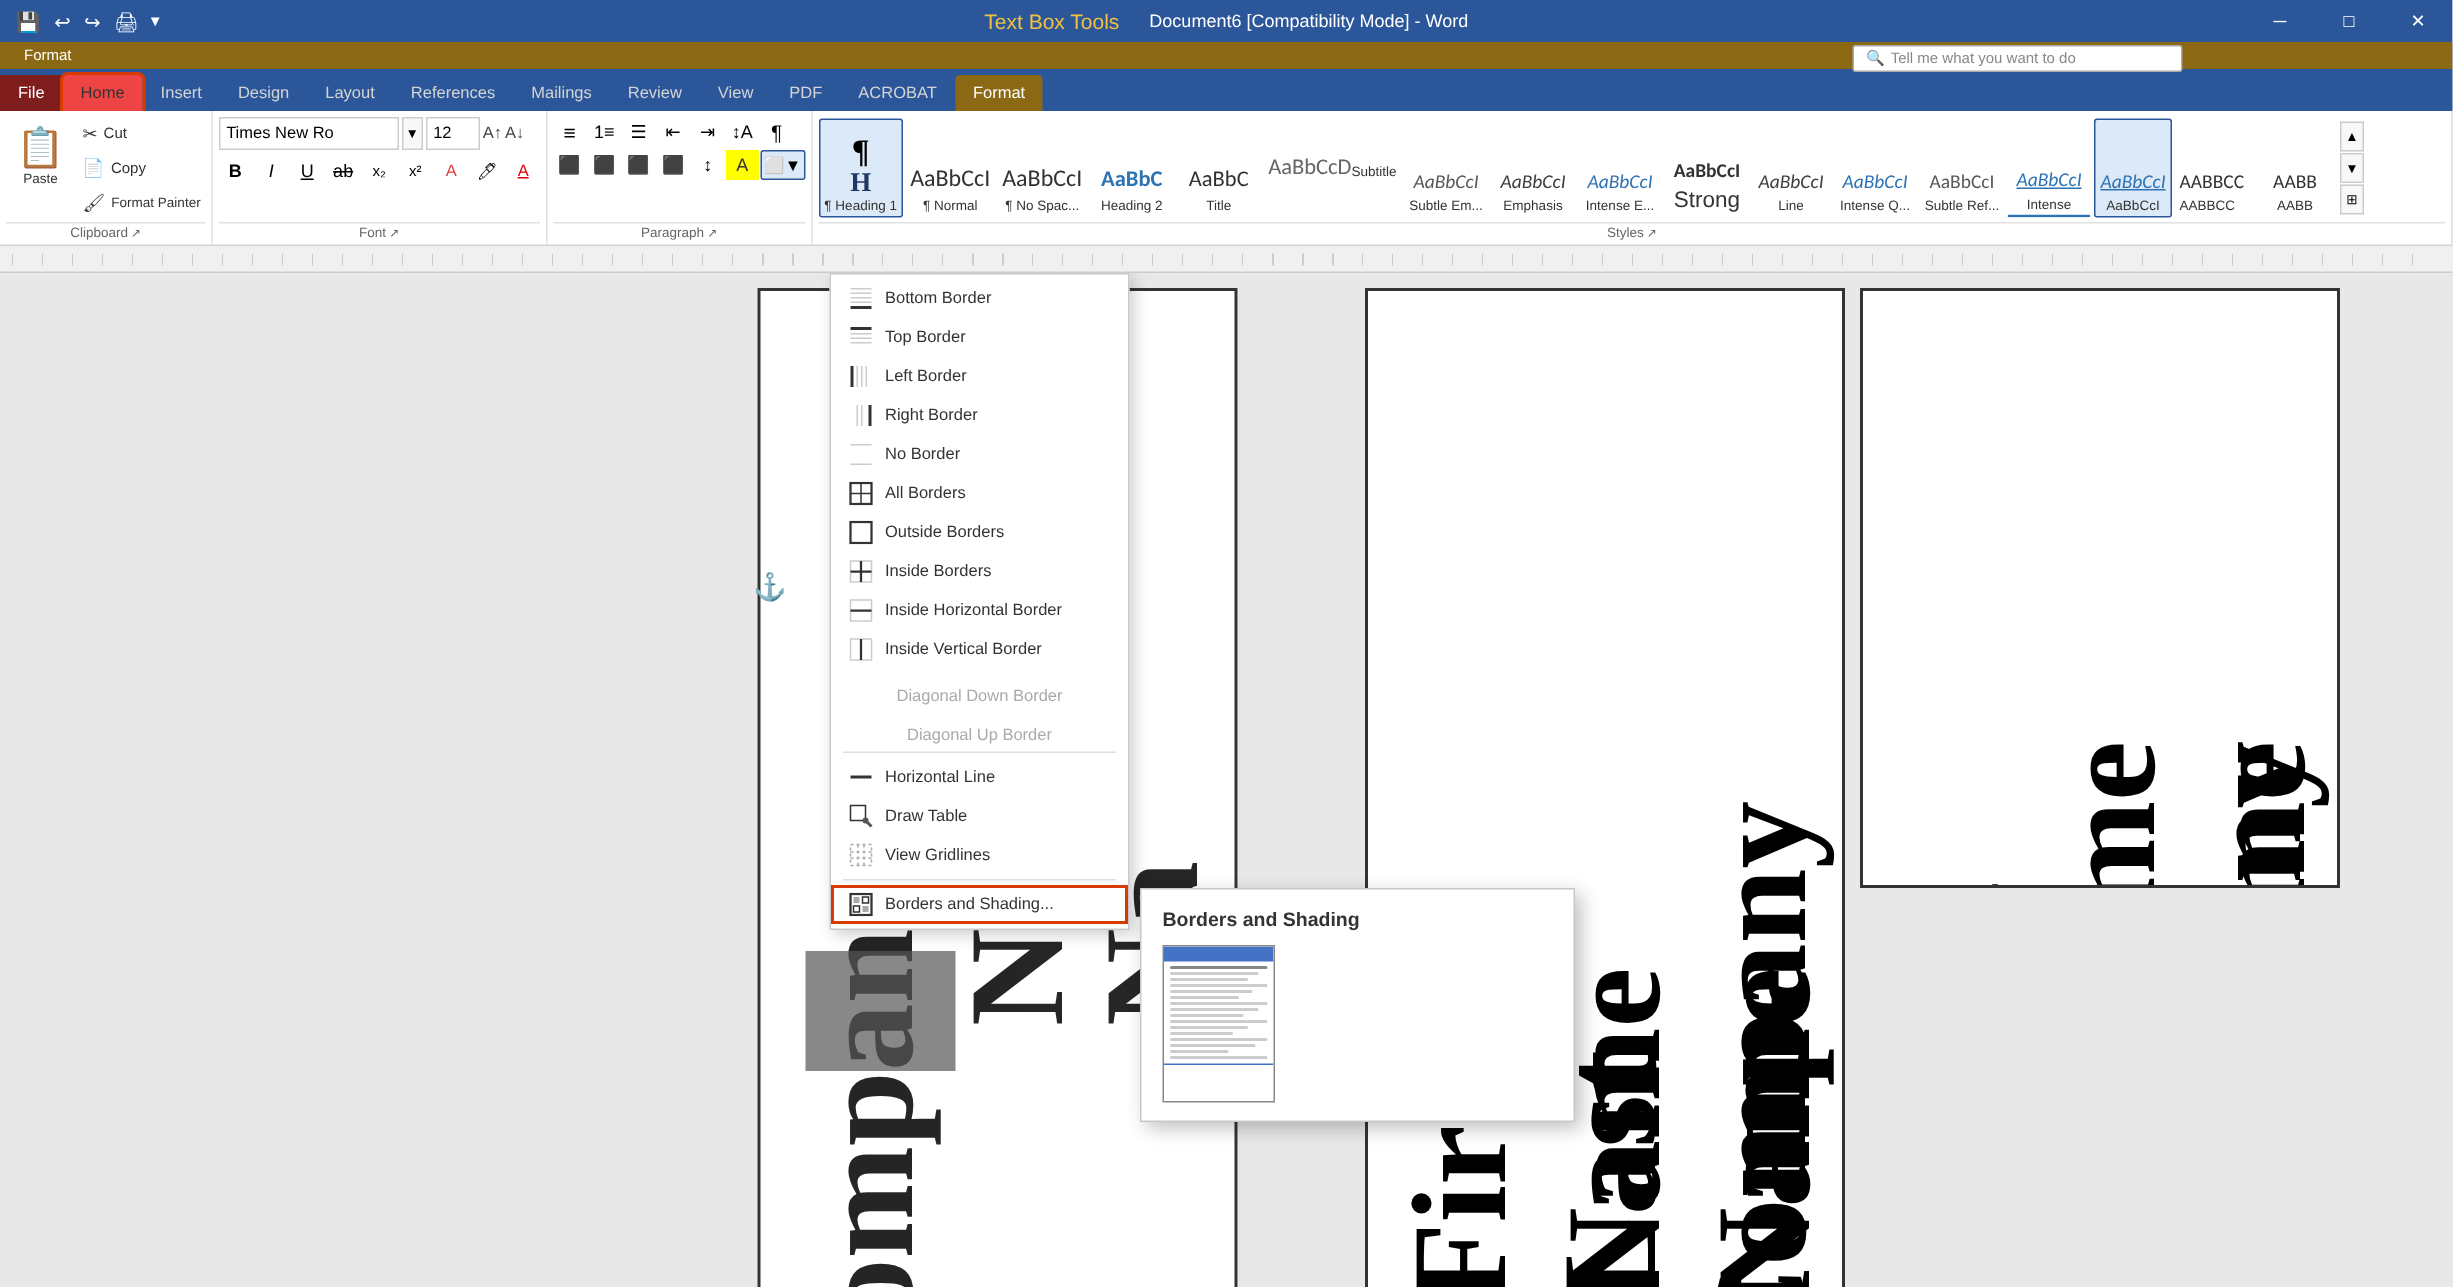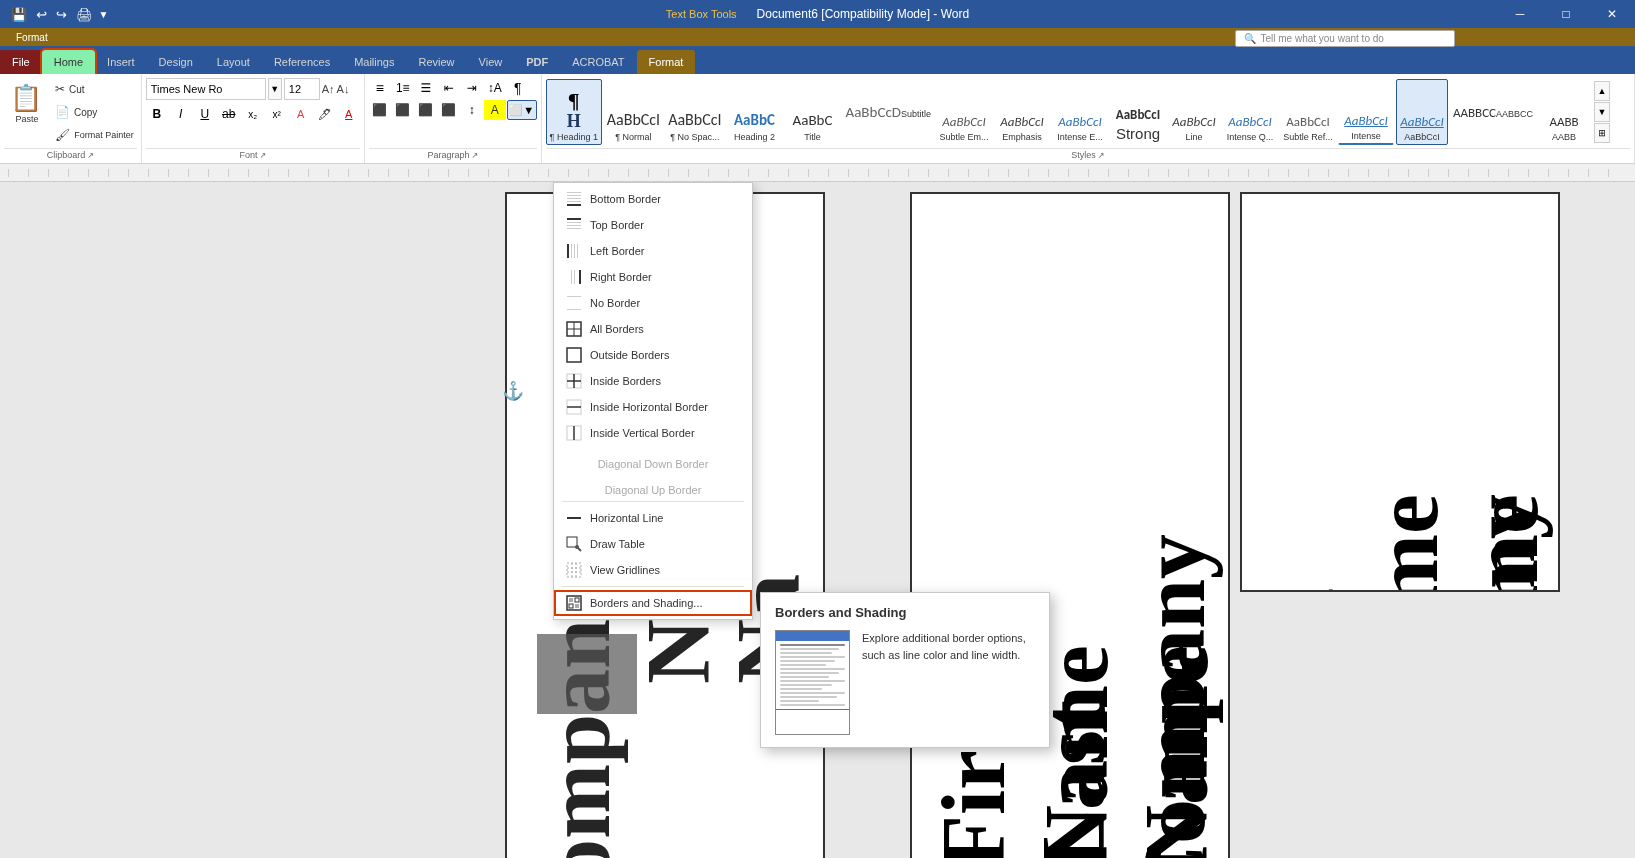--- a/index.html
+++ b/index.html
@@ -42,48 +42,48 @@
 
     <div style="display:flex; align-items:center; gap:3px; padding:0 8px;">
       <span style="color:white; font-size:13px; cursor:pointer; padding:2px 3px;">💾</span>
       <span style="color:white; font-size:13px; cursor:pointer; padding:2px 3px;">↩</span>
       <span style="color:white; font-size:13px; cursor:pointer; padding:2px 3px;">↪</span>
       <span style="color:white; font-size:13px; cursor:pointer; padding:2px 3px;">🖨</span>
       <span style="color:white; font-size:10px; cursor:pointer;">▼</span>
     </div>
 
     <div style="position:absolute; left:50%; transform:translateX(-50%); display:flex; gap:20px; align-items:center;">
-      <span style="color:#f0c040; font-size:11px;">Text Box Tools</span>
+      <span style="color:#f0c040; font-size:14px;">Text Box Tools</span>
       <span style="color:white; font-size:12px;">Document6 [Compatibility Mode] - Word</span>
     </div>
 
     <div style="position:absolute; right:0; display:flex;">
       <div class="win-btn">─</div>
       <div class="win-btn">□</div>
       <div class="win-btn close">✕</div>
     </div>
   </div>
 
   <div style="height:46px; background:#2b579a; display:flex; flex-direction:column;">
 
     <div style="height:18px; background:#8b6914; display:flex; align-items:center;">
       <span style="color:white; font-size:10px; padding:0 16px; height:18px; display:flex; align-items:center; background:#8b6914;">Format</span>
     </div>
 
     <div style="height:28px; background:#2b579a; display:flex; align-items:flex-end;">
       <div class="main-tab" style="background:#7f1d1d; color:white; height:24px;">File</div>
-      <div class="main-tab home-active" style="background:#86efac; color:#333; height:24px; border-radius:3px 3px 0 0; outline:2px solid #d83b01; outline-offset:0;">Home</div>
+      <div class="main-tab home-active" style="background:#ef4444; color:#333; height:24px; border-radius:3px 3px 0 0; outline:2px solid #d83b01; outline-offset:0;">Home</div>
       <div class="main-tab" style="color:#d4d4d4; height:24px;">Insert</div>
       <div class="main-tab" style="color:#d4d4d4; height:24px;">Design</div>
       <div class="main-tab" style="color:#d4d4d4; height:24px;">Layout</div>
       <div class="main-tab" style="color:#d4d4d4; height:24px;">References</div>
       <div class="main-tab" style="color:#d4d4d4; height:24px;">Mailings</div>
       <div class="main-tab" style="color:#d4d4d4; height:24px;">Review</div>
       <div class="main-tab" style="color:#d4d4d4; height:24px;">View</div>
-      <div class="main-tab" style="color:#d4d4d4; height:24px;font-weight:bold;">PDF</div>
+      <div class="main-tab" style="color:#d4d4d4; height:24px;">PDF</div>
       <div class="main-tab" style="color:#d4d4d4; height:24px;">ACROBAT</div>
       <div class="main-tab format-tab" style="background:#8b6914; color:white; height:24px; border-radius:3px 3px 0 0;">Format</div>
 
       <div style="position:absolute; right:180px; top:30px; display:flex; align-items:center; background:white; border:1px solid #aaa; border-radius:2px; padding:2px 8px; font-size:11px; color:#888; width:220px; z-index:10;">
         <span style="margin-right:4px; font-size:10px;">🔍</span>
         <span style="font-size:10px; color:#888;">Tell me what you want to do</span>
       </div>
     </div>
   </div>
 
@@ -230,21 +230,21 @@
           <span style="font-size:9px; color:#333; margin-top:4px;">Subtle Ref...</span>
         </div>
         <div style="display:flex; flex-direction:column; align-items:center; justify-content:flex-end; min-width:56px; height:66px; padding:2px; cursor:pointer; border:1px solid transparent; border-radius:2px; border-bottom:2px solid #2e74b5;">
           <span style="font-size:13px; color:#2e74b5; font-family:Calibri, sans-serif; line-height:1; text-decoration:underline; font-style:italic;">AaBbCcI</span>
           <span style="font-size:9px; color:#333; margin-top:4px;">Intense</span>
         </div>
         <div style="display:flex; flex-direction:column; align-items:center; justify-content:flex-end; min-width:52px; height:66px; padding:2px; cursor:pointer; border:1px solid transparent; border-radius:2px; background:#dce9f8; border-color:#2b579a;">
           <span style="font-size:13px; color:#2e74b5; font-family:Calibri, sans-serif; line-height:1; text-decoration:underline; font-style:italic;">AaBbCcI</span>
           <span style="font-size:9px; color:#333; margin-top:4px;">AaBbCcI</span>
         </div>
-        <div style="display:flex; flex-direction:row; align-items:center; justify-content:flex-end; min-width:52px; height:66px; padding:2px; cursor:pointer; border:1px solid transparent; border-radius:2px;">
+        <div style="display:flex; flex-direction:column; justify-content:flex-end; min-width:52px; height:66px; padding:2px; cursor:pointer; border:1px solid transparent; border-radius:2px;">
           <span style="font-size:13px; color:#333; font-family:Calibri, sans-serif; line-height:1; font-variant:small-caps;">AABBCC</span>
           <span style="font-size:9px; color:#333; margin-top:4px;">AABBCC</span>
         </div>
         <div style="display:flex; flex-direction:column; align-items:center; justify-content:flex-end; min-width:52px; height:66px; padding:2px; cursor:pointer; border:1px solid transparent; border-radius:2px;">
           <span style="font-size:13px; color:#333; font-family:Calibri, sans-serif; line-height:1; font-variant:small-caps;">AABB</span>
           <span style="font-size:9px; color:#333; margin-top:4px;">AABB</span>
         </div>
 
         <div style="display:flex; flex-direction:column; margin-left:2px; gap:1px;">
           <span style="width:16px; height:20px; display:flex; align-items:center; justify-content:center; cursor:pointer; border:1px solid #ccc; font-size:9px; background:#f8f8f8;">▲</span>
@@ -442,19 +442,18 @@
             <div style="height:2px; background:#ccc; border-radius:1px;"></div>
             <div style="height:2px; background:#ccc; border-radius:1px; width:80%;"></div>
             <div style="height:2px; background:#ccc; border-radius:1px; width:65%;"></div>
             <div style="height:2px; background:#ccc; border-radius:1px;"></div>
             <div style="height:2px; background:#ccc; border-radius:1px; width:88%;"></div>
             <div style="height:2px; background:#ccc; border-radius:1px; width:60%;"></div>
             <div style="height:2px; background:#ccc; border-radius:1px;"></div>
           </div>
           <div style="height:7px; border-top:1px solid #4472c4; margin-top:auto;"></div>
         </div>
-        <div style="font-size:11px; color:#333; line-height:1.5; flex:1;">Explore additional border options, such as line color and line width.</div>
       </div>
     </div>
 
   </div>
 
 </div>
 
 </body></html>

